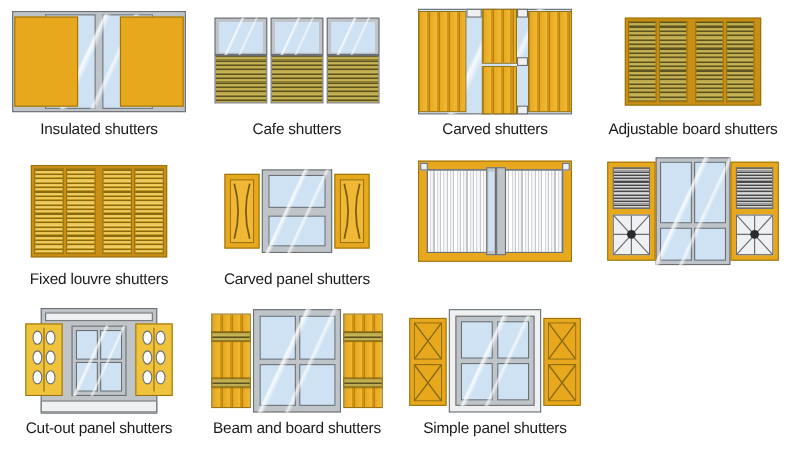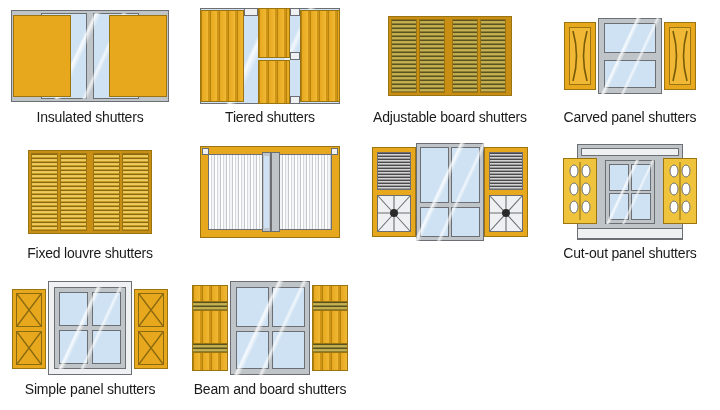--- a/index.html
+++ b/index.html
@@ -122,89 +122,114 @@
         <div class="abs" style="left:30px;top:3px;width:98px;height:86px;">
             <div class="streak"></div>
           </div>
         <div class="abs gold bdr-g" style="left:2px;top:5px;width:58px;height:82px;"></div>
         <div class="abs gold bdr-g" style="left:98px;top:5px;width:58px;height:82px;"></div>
       </div>
     </div>
     <div class="caption">Insulated shutters</div>
   </div>
 
+  <div class="cell">
+    <div class="art">
+      <div class="stage" style="width:150px;height:92px;">
+        <div class="abs" style="left:0;top:6px;width:48px;height:34px;">
+            <div class="frame bdr" style="width:100%;height:100%;"></div>
+            <div class="abs glass" style="left:4px;top:4px;right:4px;bottom:2px;"></div>
+            <div class="streak"></div>
+          </div>
+        <div class="abs louv bdr" style="left:0;top:40px;width:48px;height:44px;"></div>
+        <div class="abs" style="left:51px;top:6px;width:48px;height:34px;">
+            <div class="frame bdr" style="width:100%;height:100%;"></div>
+            <div class="abs glass" style="left:4px;top:4px;right:4px;bottom:2px;"></div>
+            <div class="streak"></div>
+          </div>
+        <div class="abs louv bdr" style="left:51px;top:40px;width:48px;height:44px;"></div>
+        <div class="abs" style="left:102px;top:6px;width:48px;height:34px;">
+            <div class="frame bdr" style="width:100%;height:100%;"></div>
+            <div class="abs glass" style="left:4px;top:4px;right:4px;bottom:2px;"></div>
+            <div class="streak"></div>
+          </div>
+        <div class="abs louv bdr" style="left:102px;top:40px;width:48px;height:44px;"></div>
+      </div>
+    </div>
+    <div class="caption">Cafe shutters</div>
+  </div>
 
   <div class="cell">
     <div class="art">
       <div class="stage" style="width:140px;height:96px;">
         <div class="abs glass bdr" style="left:0;top:0;width:140px;height:96px;"></div>
         <div class="abs" style="left:0;top:0;width:140px;height:96px;">
             <div class="streak"></div>
           </div>
         <div class="abs boards bdr-g" style="left:0;top:2px;width:44px;height:92px;"></div>
         <div class="abs boards bdr-g" style="left:58px;top:0px;width:32px;height:50px;"></div>
         <div class="abs boards bdr-g" style="left:58px;top:52px;width:32px;height:44px;"></div>
         <div class="abs boards bdr-g" style="left:100px;top:2px;width:40px;height:92px;"></div>
         <div class="abs white bdr" style="left:44px;top:0;width:14px;height:8px;"></div>
         <div class="abs white bdr" style="left:90px;top:0;width:10px;height:8px;"></div>
         <div class="abs white bdr" style="left:90px;top:44px;width:10px;height:8px;"></div>
         <div class="abs white bdr" style="left:90px;top:88px;width:10px;height:8px;"></div>
       </div>
     </div>
-    <div class="caption">Tiered shutters</div>
+    <div class="caption">Carved shutters</div>
   </div>
 
   <div class="cell">
     <div class="art">
       <div class="stage" style="width:124px;height:80px;">
         <div class="abs gold-d bdr-g" style="left:0;top:0;width:124px;height:80px;"></div>
         <div class="abs louv bdr-g" style="left:3px;top:3px;width:26px;height:74px;"></div>
         <div class="abs louv bdr-g" style="left:31px;top:3px;width:26px;height:74px;"></div>
         <div class="abs louv bdr-g" style="left:64px;top:3px;width:26px;height:74px;"></div>
         <div class="abs louv bdr-g" style="left:92px;top:3px;width:26px;height:74px;"></div>
       </div>
     </div>
     <div class="caption">Adjustable board shutters</div>
   </div>
 
   <div class="cell">
     <div class="art">
-      <div class="stage" style="width:132px;height:76px;">
-        <div class="abs frame bdr" style="left:34px;top:0;width:64px;height:76px;"></div>
-        <div class="abs glass bdr" style="left:40px;top:5px;width:52px;height:30px;"></div>
-        <div class="abs glass bdr" style="left:40px;top:42px;width:52px;height:28px;"></div>
-        <div class="abs" style="left:34px;top:0;width:64px;height:76px;">
-            <div class="streak"></div>
-          </div>
-        <div class="abs gold bdr-g" style="left:0;top:4px;width:32px;height:68px;"></div>
-        <div class="abs bdr-g" style="left:5px;top:9px;width:22px;height:58px;background:#f0b835;"></div>
-        <svg class="abs" style="left:5px;top:9px;" width="22" height="58" viewBox="0 0 22 58">
-            <path d="M4 4 Q11 29 4 54 M18 4 Q11 29 18 54" stroke="#7a5c08" stroke-width="1.6" fill="none"></path>
-          </svg>
-        <div class="abs gold bdr-g" style="left:100px;top:4px;width:32px;height:68px;"></div>
-        <div class="abs bdr-g" style="left:105px;top:9px;width:22px;height:58px;background:#f0b835;"></div>
-        <svg class="abs" style="left:105px;top:9px;" width="22" height="58" viewBox="0 0 22 58">
-            <path d="M4 4 Q11 29 4 54 M18 4 Q11 29 18 54" stroke="#7a5c08" stroke-width="1.6" fill="none"></path>
-          </svg>
-      </div>
-    </div>
-    <div class="caption">Carved panel shutters</div>
-  </div>
-
-  <div class="cell">
-    <div class="art">
       <div class="stage" style="width:124px;height:84px;">
         <div class="abs gold-d bdr-g" style="left:0;top:0;width:124px;height:84px;"></div>
         <div class="abs louv-gold bdr-g" style="left:3px;top:3px;width:27px;height:78px;"></div>
         <div class="abs louv-gold bdr-g" style="left:32px;top:3px;width:27px;height:78px;"></div>
         <div class="abs louv-gold bdr-g" style="left:65px;top:3px;width:27px;height:78px;"></div>
         <div class="abs louv-gold bdr-g" style="left:94px;top:3px;width:27px;height:78px;"></div>
       </div>
     </div>
     <div class="caption">Fixed louvre shutters</div>
+  </div>
+
+  <div class="cell">
+    <div class="art">
+      <div class="stage" style="width:132px;height:76px;">
+        <div class="abs frame bdr" style="left:34px;top:0;width:64px;height:76px;"></div>
+        <div class="abs glass bdr" style="left:40px;top:5px;width:52px;height:30px;"></div>
+        <div class="abs glass bdr" style="left:40px;top:42px;width:52px;height:28px;"></div>
+        <div class="abs" style="left:34px;top:0;width:64px;height:76px;">
+            <div class="streak"></div>
+          </div>
+        <div class="abs gold bdr-g" style="left:0;top:4px;width:32px;height:68px;"></div>
+        <div class="abs bdr-g" style="left:5px;top:9px;width:22px;height:58px;background:#f0b835;"></div>
+        <svg class="abs" style="left:5px;top:9px;" width="22" height="58" viewBox="0 0 22 58">
+            <path d="M4 4 Q11 29 4 54 M18 4 Q11 29 18 54" stroke="#7a5c08" stroke-width="1.6" fill="none"></path>
+          </svg>
+        <div class="abs gold bdr-g" style="left:100px;top:4px;width:32px;height:68px;"></div>
+        <div class="abs bdr-g" style="left:105px;top:9px;width:22px;height:58px;background:#f0b835;"></div>
+        <svg class="abs" style="left:105px;top:9px;" width="22" height="58" viewBox="0 0 22 58">
+            <path d="M4 4 Q11 29 4 54 M18 4 Q11 29 18 54" stroke="#7a5c08" stroke-width="1.6" fill="none"></path>
+          </svg>
+      </div>
+    </div>
+    <div class="caption">Carved panel shutters</div>
   </div>
 
   <div class="cell">
     <div class="art">
       <div class="stage" style="width:140px;height:92px;">
         <div class="abs gold bdr-g" style="left:0;top:0;width:140px;height:92px;"></div>
         <div class="abs glass bdr" style="left:8px;top:8px;width:124px;height:76px;"></div>
         <div class="abs accord bdr" style="left:8px;top:8px;width:56px;height:76px;"></div>
         <div class="abs accord bdr" style="left:76px;top:8px;width:56px;height:76px;"></div>
         <div class="abs frame bdr" style="left:62px;top:6px;width:9px;height:80px;"></div>
@@ -289,20 +314,44 @@
             <path d="M17 4 L17 62" stroke="#8a6a10" stroke-width="1" fill="none"></path>
           </svg>
       </div>
     </div>
     <div class="caption">Cut-out panel shutters</div>
   </div>
 
   <div class="cell">
     <div class="art">
       <div class="stage" style="width:160px;height:98px;">
+        <div class="abs frame bdr" style="left:40px;top:2px;width:80px;height:94px;"></div>
+        <div class="abs glass bdr" style="left:46px;top:8px;width:33px;height:40px;"></div>
+        <div class="abs glass bdr" style="left:82px;top:8px;width:33px;height:40px;"></div>
+        <div class="abs glass bdr" style="left:46px;top:52px;width:33px;height:38px;"></div>
+        <div class="abs glass bdr" style="left:82px;top:52px;width:33px;height:38px;"></div>
+        <div class="abs" style="left:40px;top:2px;width:80px;height:94px;">
+            <div class="streak"></div>
+          </div>
+
+        <div class="abs boards bdr-g" style="left:2px;top:6px;width:36px;height:86px;"></div>
+        <div class="abs louv bdr-g" style="left:2px;top:22px;width:36px;height:10px;"></div>
+        <div class="abs louv bdr-g" style="left:2px;top:64px;width:36px;height:10px;"></div>
+
+        <div class="abs boards bdr-g" style="left:122px;top:6px;width:36px;height:86px;"></div>
+        <div class="abs louv bdr-g" style="left:122px;top:22px;width:36px;height:10px;"></div>
+        <div class="abs louv bdr-g" style="left:122px;top:64px;width:36px;height:10px;"></div>
+      </div>
+    </div>
+    <div class="caption">Beam and board shutters</div>
+  </div>
+
+  <div class="cell">
+    <div class="art">
+      <div class="stage" style="width:160px;height:98px;">
         <div class="abs white bdr" style="left:38px;top:2px;width:84px;height:94px;"></div>
         <div class="abs frame bdr" style="left:44px;top:8px;width:72px;height:82px;"></div>
         <div class="abs glass bdr" style="left:49px;top:13px;width:29px;height:34px;"></div>
         <div class="abs glass bdr" style="left:82px;top:13px;width:29px;height:34px;"></div>
         <div class="abs glass bdr" style="left:49px;top:51px;width:29px;height:34px;"></div>
         <div class="abs glass bdr" style="left:82px;top:51px;width:29px;height:34px;"></div>
         <div class="abs" style="left:44px;top:8px;width:72px;height:82px;">
             <div class="streak"></div>
           </div>
 
@@ -323,37 +372,13 @@
           </svg>
         <svg class="abs" style="left:128px;top:52px;" width="26" height="34" viewBox="0 0 26 34">
             <rect x="0.5" y="0.5" width="25" height="33" fill="none" stroke="#8a6a10"></rect>
             <path d="M1 1 L25 33 M25 1 L1 33" stroke="#8a6a10" stroke-width="1.3" fill="none"></path>
           </svg>
       </div>
     </div>
     <div class="caption">Simple panel shutters</div>
   </div>
 
-  <div class="cell">
-    <div class="art">
-      <div class="stage" style="width:160px;height:98px;">
-        <div class="abs frame bdr" style="left:40px;top:2px;width:80px;height:94px;"></div>
-        <div class="abs glass bdr" style="left:46px;top:8px;width:33px;height:40px;"></div>
-        <div class="abs glass bdr" style="left:82px;top:8px;width:33px;height:40px;"></div>
-        <div class="abs glass bdr" style="left:46px;top:52px;width:33px;height:38px;"></div>
-        <div class="abs glass bdr" style="left:82px;top:52px;width:33px;height:38px;"></div>
-        <div class="abs" style="left:40px;top:2px;width:80px;height:94px;">
-            <div class="streak"></div>
-          </div>
-
-        <div class="abs boards bdr-g" style="left:2px;top:6px;width:36px;height:86px;"></div>
-        <div class="abs louv bdr-g" style="left:2px;top:22px;width:36px;height:10px;"></div>
-        <div class="abs louv bdr-g" style="left:2px;top:64px;width:36px;height:10px;"></div>
-
-        <div class="abs boards bdr-g" style="left:122px;top:6px;width:36px;height:86px;"></div>
-        <div class="abs louv bdr-g" style="left:122px;top:22px;width:36px;height:10px;"></div>
-        <div class="abs louv bdr-g" style="left:122px;top:64px;width:36px;height:10px;"></div>
-      </div>
-    </div>
-    <div class="caption">Beam and board shutters</div>
-  </div>
-
 </div>
 
 </body></html>

